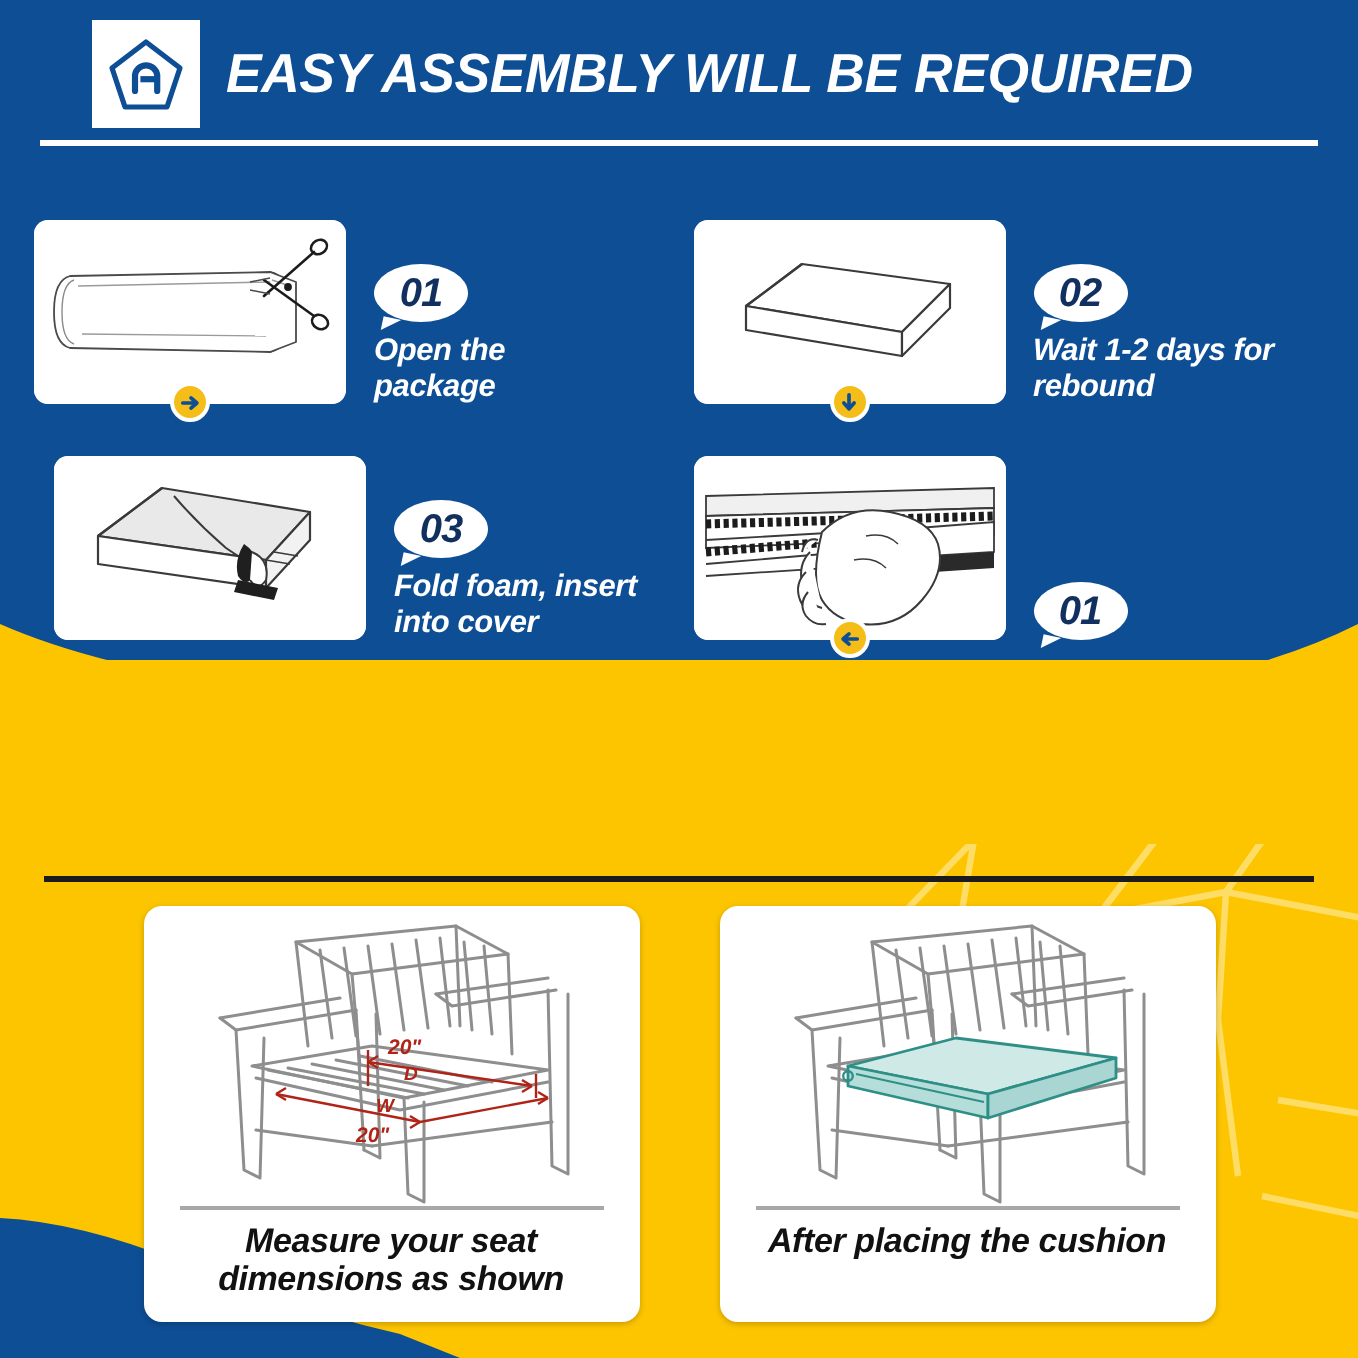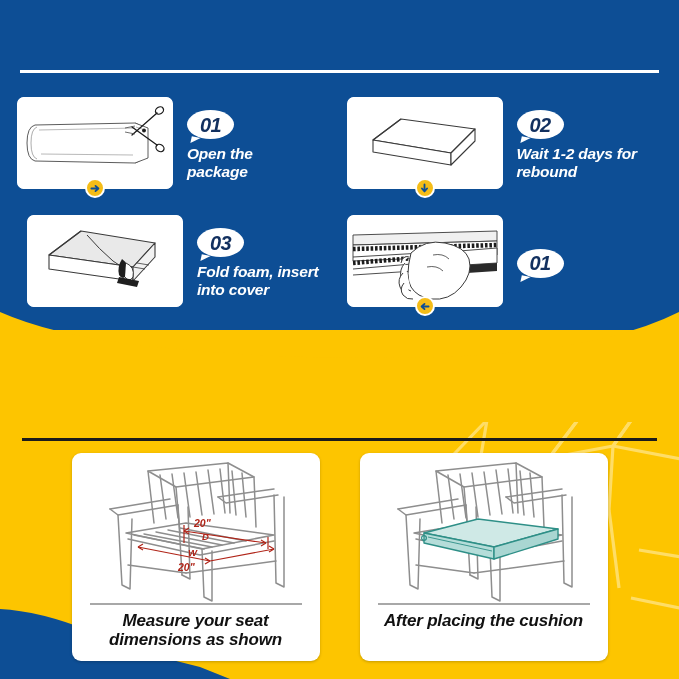--- a/index.html
+++ b/index.html
@@ -70,21 +70,21 @@
     left: 0; top: 84px;
     width: 679px;
   }
   .step-row {
     display: flex;
     width: 679px;
     height: 118px;
   }
   .step {
     display: flex;
-    align-items: center;
+    align-items: flex-end;
     width: 339.5px;
     box-sizing: border-box;
     position: relative;
   }
   .step-1 { padding-left: 17px; }
   .step-2 { padding-left: 7px; }
   .step-3 { padding-left: 27px; }
   .step-4 { padding-left: 7px; }
 
   .illus-card {
@@ -268,20 +268,30 @@
     z-index: 3;
   }
 </style>
 </head>
 <body>
 
 <div id="page">
 
   <div class="blue-panel">
 
+    <div class="header">
+      <div class="brand-badge">
+        <svg width="40" height="40" viewBox="0 0 40 40">
+          <polygon points="20,4 37,17 30.5,36.5 9.5,36.5 3,17" fill="none" stroke="#0d4e95" stroke-width="2.6" stroke-linejoin="round"></polygon>
+          <path d="M14.5 28.5 L14.5 20.5 A5.6 5.6 0 0 1 25.6 20.5 L25.6 28.5" fill="none" stroke="#0d4e95" stroke-width="3.1" stroke-linecap="round"></path>
+          <line x1="17.2" y1="22.6" x2="25.6" y2="22.6" stroke="#0d4e95" stroke-width="3.1"></line>
+        </svg>
+      </div>
+      <div class="header-title">EASY ASSEMBLY WILL BE REQUIRED</div>
+    </div>
     <div class="header-rule"></div>
 
     <div class="steps">
 
       <div class="step-row">
 
         <div class="step step-1">
           <div class="illus-card">
             <svg viewBox="0 0 156 92" width="156" height="92">
               <rect x="0" y="0" width="156" height="92" fill="#ffffff" rx="7"></rect>

